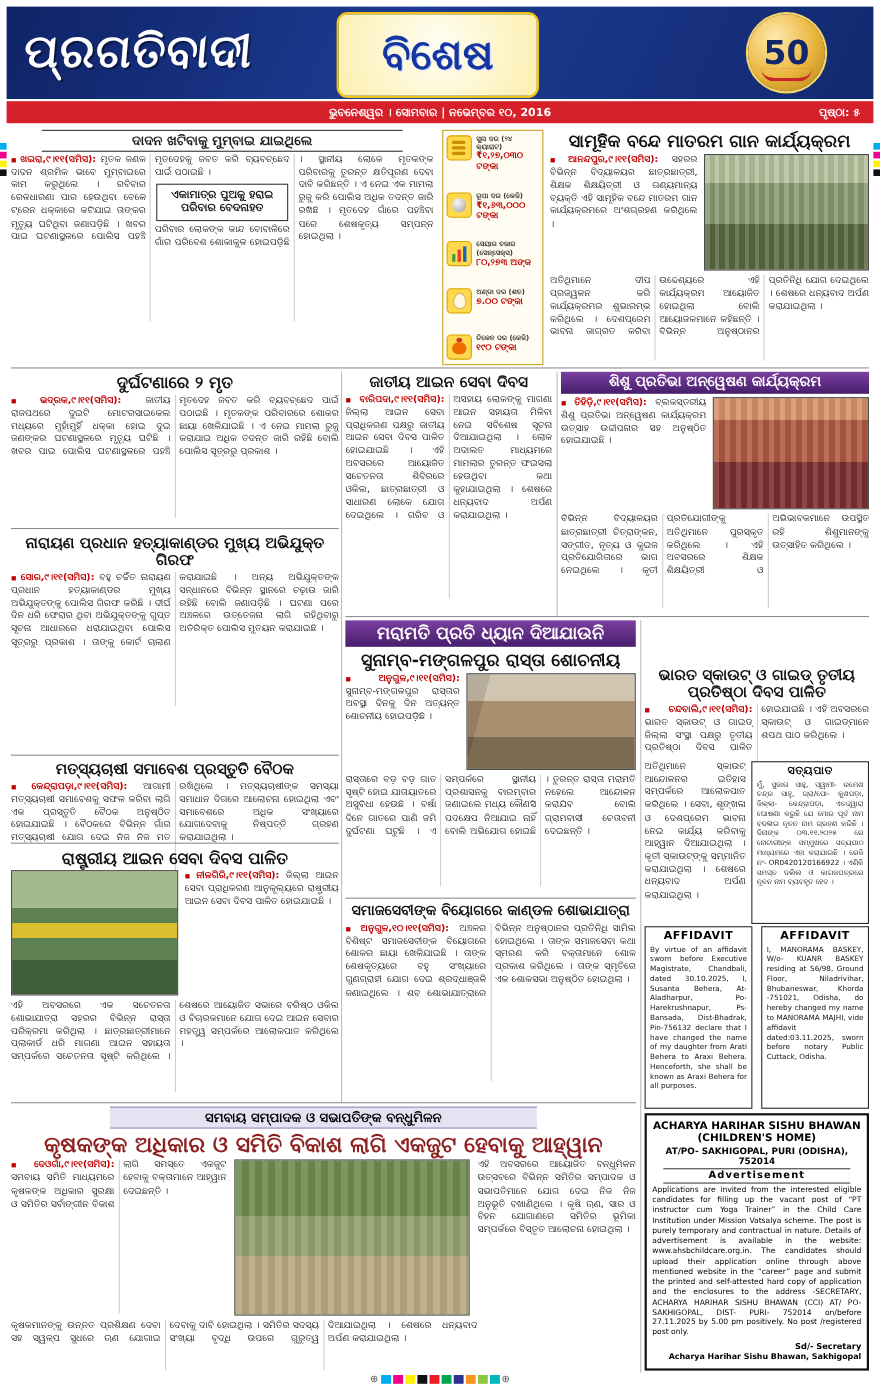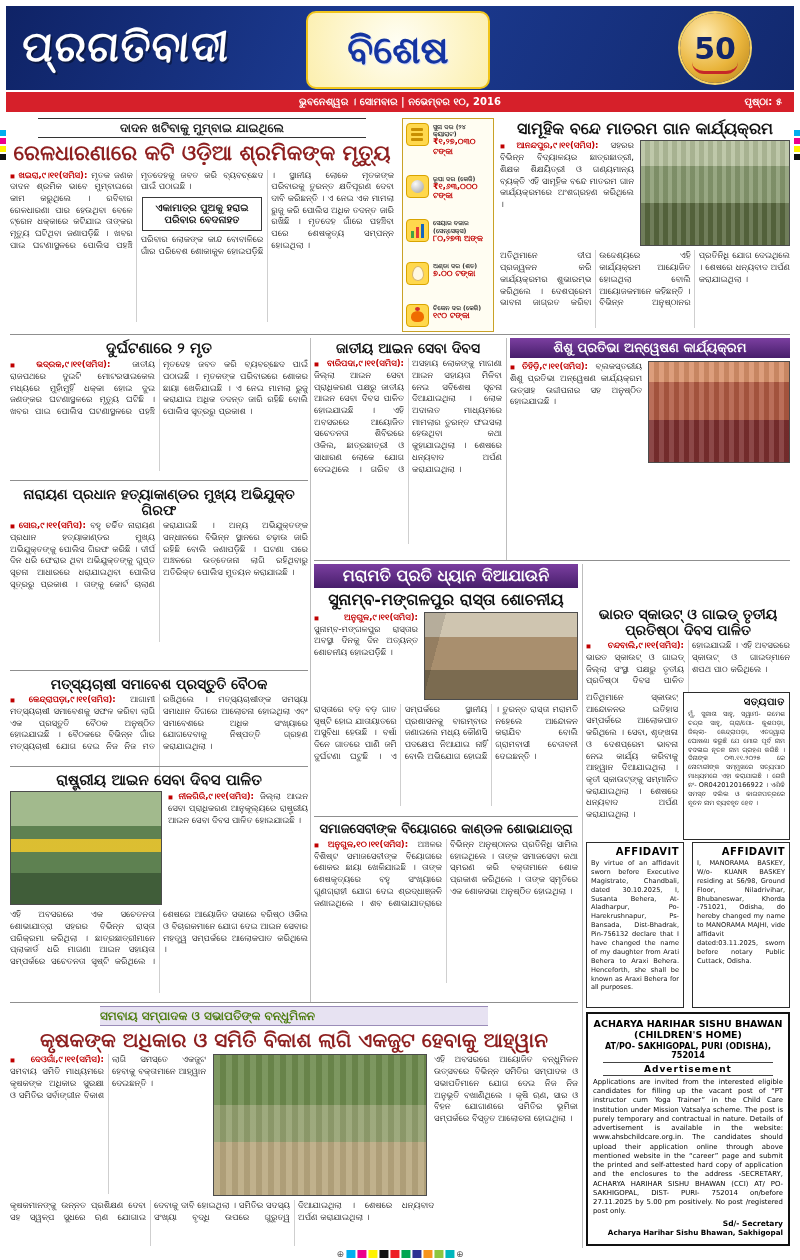--- a/index.html
+++ b/index.html
@@ -33,22 +33,22 @@
   .dl{color:#c00000;font-weight:bold;}
   .dl::before{content:"◼ ";font-size:6px;color:#c00000;}
   .clip{overflow:hidden;}
 
   .hl-maroon{color:#8e1f1f;font-weight:bold;text-align:center;margin:3px 0;line-height:1.12;}
   .hl-black{color:#101010;font-weight:bold;text-align:center;margin:2px 0;line-height:1.15;}
   .kicker{font-size:12px;font-weight:bold;text-align:center;color:#1a1a1a;
     border-top:1.5px solid #333;border-bottom:1.5px solid #333;padding:2px 0;margin:0 28px 2px;}
   .purplebar{background:linear-gradient(#7b3fa0,#471e6b);color:#fff;font-weight:bold;text-align:center;
     padding:3px 2px;font-size:13px;line-height:1.1;}
-  .lavbar{background:#e7e2f2;border-top:1px solid #9a8cb8;border-bottom:1px solid #9a8cb8;color:#4d7c0f;
-    font-weight:bold;text-align:left;font-size:12px;padding:2px 0;margin:0 90px;}
+  .lavbar{background:#e7e2f2;border-top:1px solid #9a8cb8;border-bottom:1px solid #9a8cb8;color:#000000;
+    font-weight:bold;text-align:center;font-size:12px;padding:2px 0;margin:0 90px;}
 
   
   .photo{border:1px solid #4c4c4c;flex:none;}
   .ph-crowd{background:
     repeating-linear-gradient(90deg,rgba(255,255,255,.14) 0 4px,rgba(0,0,0,.07) 4px 9px),
     linear-gradient(#b4bf9c 0 24%,#87996f 24% 60%,#59683f 60%);}
   .ph-stage{background:
     repeating-linear-gradient(90deg,rgba(255,255,255,.12) 0 5px,rgba(0,0,0,.08) 5px 10px),
     linear-gradient(#d8916a 0 20%,#b05a42 20% 58%,#7c2f2f 58%);}
   .ph-road{background:
@@ -81,21 +81,21 @@
   .ric-hen::before{content:"";position:absolute;left:8px;top:2px;width:5px;height:4px;border-radius:50%;background:#d32f2f;}
   .ric-hen::after{content:"";position:absolute;left:4px;top:6px;width:13px;height:11px;border-radius:50% 50% 42% 42%;background:#ef6c00;}
 
   
   .blk{position:absolute;box-sizing:border-box;}
   .hline{position:absolute;height:0;border-top:1px solid #8f8f8f;}
   .vline{position:absolute;width:0;border-left:1px solid #bdbdbd;}
 
   
   .noticebox{border:1.5px solid #2b2b2b;padding:3px 4px;box-sizing:border-box;background:#fff;}
-  .noticebox h4{margin:0 0 2px 0;text-align:right;font-size:10px;letter-spacing:.5px;}
+  .noticebox h4{margin:0 0 2px 0;text-align:center;font-size:10px;letter-spacing:.5px;}
   .notice-body{font-size:6.6px;line-height:1.35;text-align:justify;color:#111;}
   .inset{border:1.5px solid #3a3a3a;padding:4px 3px;margin:3px 1px;font-size:10px;font-weight:bold;text-align:center;
     line-height:1.2;break-inside:avoid;background:#fff;}
 
   
   .adbox{border:2px solid #111;padding:4px 5px;box-sizing:border-box;}
   .adbox .n1{font-size:9.5px;font-weight:bold;text-align:center;line-height:1.2;margin:0;}
   .adbox .n2{font-size:8px;font-weight:bold;text-align:center;margin:1px 0 2px;}
   .adbox .advlabel{font-size:9px;font-weight:bold;text-align:center;letter-spacing:1px;border-top:1px solid #444;border-bottom:1px solid #444;margin:2px 10px;padding:1px 0;}
   .adbox .adbody{font-size:6.9px;line-height:1.34;text-align:justify;margin-top:2px;}
@@ -137,21 +137,20 @@
   </div>
   <div class="sidemarks" style="right:0;top:130px;">
     <i style="background:#00aeef"></i>
       <i style="background:#ec008c"></i>
       <i style="background:#fff200"></i>
       <i style="background:#111"></i>
   </div>
 
   <div class="blk" style="left:10px;top:118px;width:384px;height:214px;">
     <div class="kicker">ଦାଦନ ଖଟିବାକୁ ମୁମ୍ବାଇ ଯାଇଥିଲେ</div>
-    <h1 class="hl-maroon" style="font-size:21px;margin:4px 0;">ରେଳଧାରଣାରେ କଟି ଓଡ଼ିଆ ଶ୍ରମିକଙ୍କ ମୃତ୍ୟୁ</h1>
     <div class="body cols3 clip" style="height:152px;">
       <p><span class="dl">ଖଇରା,୯।୧୧(ସମିସ):</span>
          <span>ମୃତକ ଜଣକ ଦାଦନ ଶ୍ରମିକ ଭାବେ ମୁମ୍ବାଇରେ କାମ କରୁଥିଲେ । ରବିବାର ରେଳଧାରଣା ପାର ହେଉଥିବା ବେଳେ ଟ୍ରେନ ଧକ୍କାରେ କଟିଯାଇ ତାଙ୍କର ମୃତ୍ୟୁ ଘଟିଥିବା ଜଣାପଡ଼ିଛି । ଖବର ପାଇ ଘଟଣାସ୍ଥଳରେ ପୋଲିସ ପହଞ୍ଚି ମୃତଦେହକୁ ଜବତ କରି ବ୍ୟବଚ୍ଛେଦ ପାଇଁ ପଠାଇଛି ।</span></p>
       <div class="inset">ଏକାମାତ୍ର ପୁଅକୁ ହରାଇ ପରିବାର ବେଦନାହତ</div>
       <p><span>ପରିବାର ଲୋକଙ୍କ କାନ୍ଦ ବୋବାଳିରେ ଗାଁର ପରିବେଶ ଶୋକାକୁଳ ହୋଇପଡ଼ିଛି । ସ୍ଥାନୀୟ ଲୋକେ ମୃତକଙ୍କ ପରିବାରକୁ ତୁରନ୍ତ କ୍ଷତିପୂରଣ ଦେବା ଦାବି କରିଛନ୍ତି । ଏ ନେଇ ଏକ ମାମଲା ରୁଜୁ କରି ପୋଲିସ ଅଧିକ ତଦନ୍ତ ଜାରି ରଖିଛି । ମୃତଦେହ ଗାଁରେ ପହଞ୍ଚିବା ପରେ ଶେଷକୃତ୍ୟ ସମ୍ପନ୍ନ ହୋଇଥିଲା ।</span></p>
     </div>
   </div>
 
   <div class="ratebox">
     <div class="rate-row">
@@ -224,21 +223,21 @@
   </div>
 
   <div class="blk" style="left:10px;top:480px;width:298px;height:168px;border-top:1px solid #8f8f8f;padding-top:3px;">
     <h2 class="hl-black" style="font-size:14px;">ନାରାୟଣ ପ୍ରଧାନ ହତ୍ୟାକାଣ୍ଡର ମୁଖ୍ୟ ଅଭିଯୁକ୍ତ ଗିରଫ</h2>
     <div class="body cols2 clip" style="height:122px;">
       <p><span class="dl">ସୋର,୯।୧୧(ସମିସ):</span>
          <span>ବହୁ ଚର୍ଚ୍ଚିତ ନାରାୟଣ ପ୍ରଧାନ ହତ୍ୟାକାଣ୍ଡର ମୁଖ୍ୟ ଅଭିଯୁକ୍ତଙ୍କୁ ପୋଲିସ ଗିରଫ କରିଛି । ଦୀର୍ଘ ଦିନ ଧରି ଫେରାର ଥିବା ଅଭିଯୁକ୍ତଙ୍କୁ ଗୁପ୍ତ ସୂଚନା ଆଧାରରେ ଧରାଯାଇଥିବା ପୋଲିସ ସୂତ୍ରରୁ ପ୍ରକାଶ । ତାଙ୍କୁ କୋର୍ଟ ଚାଲାଣ କରାଯାଇଛି । ଅନ୍ୟ ଅଭିଯୁକ୍ତଙ୍କ ସନ୍ଧାନରେ ବିଭିନ୍ନ ସ୍ଥାନରେ ଚଢ଼ାଉ ଜାରି ରହିଛି ବୋଲି ଜଣାପଡ଼ିଛି । ଘଟଣା ପରେ ଅଞ୍ଚଳରେ ଉତ୍ତେଜନା ଲାଗି ରହିଥିବାରୁ ଅତିରିକ୍ତ ପୋଲିସ ମୁତୟନ କରାଯାଇଛି ।</span></p>
     </div>
   </div>
 
-  <div class="blk" style="left:10px;top:670px;width:298px;height:114px;border-top:1px solid #8f8f8f;padding-top:3px;">
+  <div class="blk" style="left:10px;top:686px;width:298px;height:114px;border-top:1px solid #8f8f8f;padding-top:3px;">
     <h2 class="hl-black" style="font-size:14px;">ମତ୍ସ୍ୟଚାଷୀ ସମାବେଶ ପ୍ରସ୍ତୁତି ବୈଠକ</h2>
     <div class="body cols2 clip" style="height:82px;">
       <p><span class="dl">କେନ୍ଦ୍ରାପଡ଼ା,୯।୧୧(ସମିସ):</span>
          <span>ଆଗାମୀ ମତ୍ସ୍ୟଚାଷୀ ସମାବେଶକୁ ସଫଳ କରିବା ଲାଗି ଏକ ପ୍ରସ୍ତୁତି ବୈଠକ ଅନୁଷ୍ଠିତ ହୋଇଯାଇଛି । ବୈଠକରେ ବିଭିନ୍ନ ଗାଁର ମତ୍ସ୍ୟଚାଷୀ ଯୋଗ ଦେଇ ନିଜ ନିଜ ମତ ରଖିଥିଲେ । ମତ୍ସ୍ୟଚାଷୀଙ୍କ ସମସ୍ୟା ସମାଧାନ ଦିଗରେ ଆଲୋଚନା ହୋଇଥିଲା ଏବଂ ସମାବେଶରେ ଅଧିକ ସଂଖ୍ୟାରେ ଯୋଗଦେବାକୁ ନିଷ୍ପତ୍ତି ଗ୍ରହଣ କରାଯାଇଥିଲା ।</span></p>
     </div>
   </div>
 
   <div class="blk" style="left:10px;top:766px;width:298px;height:234px;border-top:1px solid #8f8f8f;padding-top:3px;">
     <h2 class="hl-black" style="font-size:15px;">ରାଷ୍ଟ୍ରୀୟ ଆଇନ ସେବା ଦିବସ ପାଳିତ</h2>
     <div style="display:flex;gap:6px;margin-top:2px;">
@@ -265,20 +264,23 @@
   </div>
 
   <div class="blk" style="left:510px;top:338px;width:280px;height:220px;">
     <div class="purplebar">ଶିଶୁ ପ୍ରତିଭା ଅନ୍ୱେଷଣ କାର୍ଯ୍ୟକ୍ରମ</div>
     <div style="display:flex;gap:6px;margin-top:3px;">
       <div class="body clip" style="flex:1;height:100px;">
         <p><span class="dl">ତିହିଡ଼ି,୯।୧୧(ସମିସ):</span>
            <span>ବ୍ଲକସ୍ତରୀୟ ଶିଶୁ ପ୍ରତିଭା ଅନ୍ୱେଷଣ କାର୍ଯ୍ୟକ୍ରମ ଉତ୍ସାହ ଉଦ୍ଦୀପନାର ସହ ଅନୁଷ୍ଠିତ ହୋଇଯାଇଛି ।</span></p>
       </div>
       <div class="photo ph-stage" style="width:140px;height:100px;"></div>
+    </div>
+    <div class="body cols3 clip" style="height:86px;margin-top:4px;">
+      <p><span>ବିଭିନ୍ନ ବିଦ୍ୟାଳୟର ଛାତ୍ରଛାତ୍ରୀ ଚିତ୍ରାଙ୍କନ, ସଙ୍ଗୀତ, ନୃତ୍ୟ ଓ କୁଇଜ ପ୍ରତିଯୋଗିତାରେ ଭାଗ ନେଇଥିଲେ । କୃତୀ ପ୍ରତିଯୋଗୀଙ୍କୁ ଅତିଥିମାନେ ପୁରସ୍କୃତ କରିଥିଲେ । ଏହି ଅବସରରେ ଶିକ୍ଷକ ଶିକ୍ଷୟିତ୍ରୀ ଓ ଅଭିଭାବକମାନେ ଉପସ୍ଥିତ ରହି ଶିଶୁମାନଙ୍କୁ ଉତ୍ସାହିତ କରିଥିଲେ ।</span></p>
     </div>
   </div>
 
   <div class="hline" style="left:314px;top:560px;width:476px;"></div>
 
   <div class="blk" style="left:314px;top:564px;width:264px;height:248px;">
     <div class="purplebar" style="font-size:16px;">ମରାମତି ପ୍ରତି ଧ୍ୟାନ ଦିଆଯାଉନି</div>
     <h2 class="hl-black" style="font-size:16px;margin:3px 0;">ସୁନାମ୍ବ-ମଙ୍ଗଳପୁର ରାସ୍ତା ଶୋଚନୀୟ</h2>
     <div style="display:flex;gap:6px;">
       <div class="body clip" style="flex:1;height:86px;">

